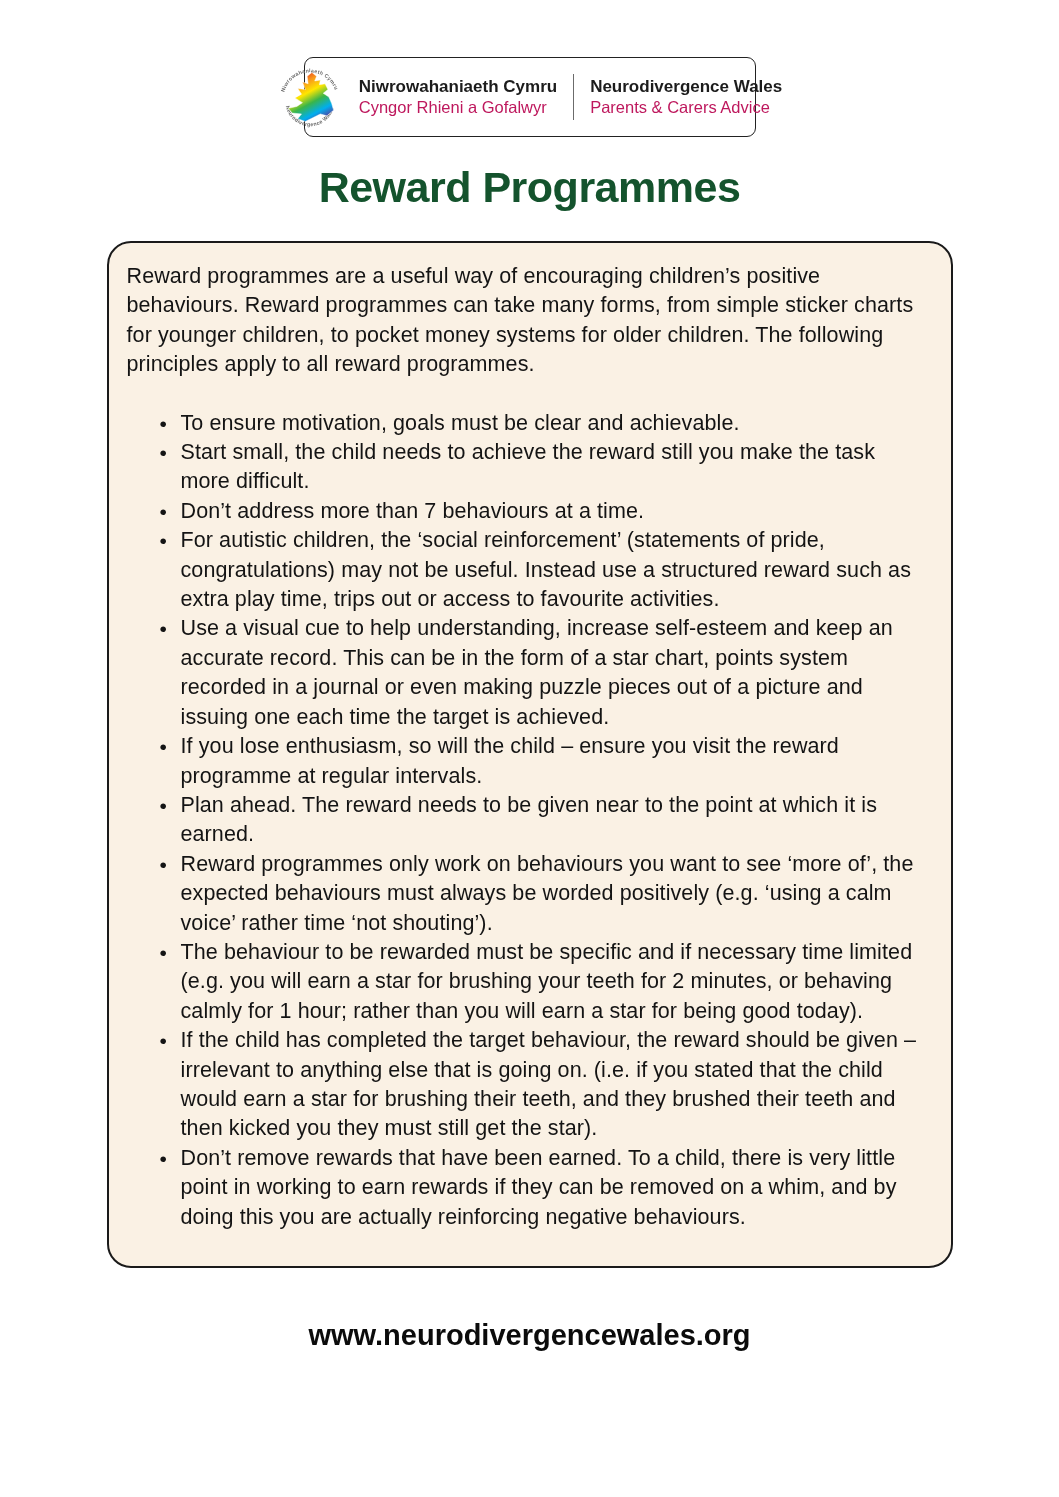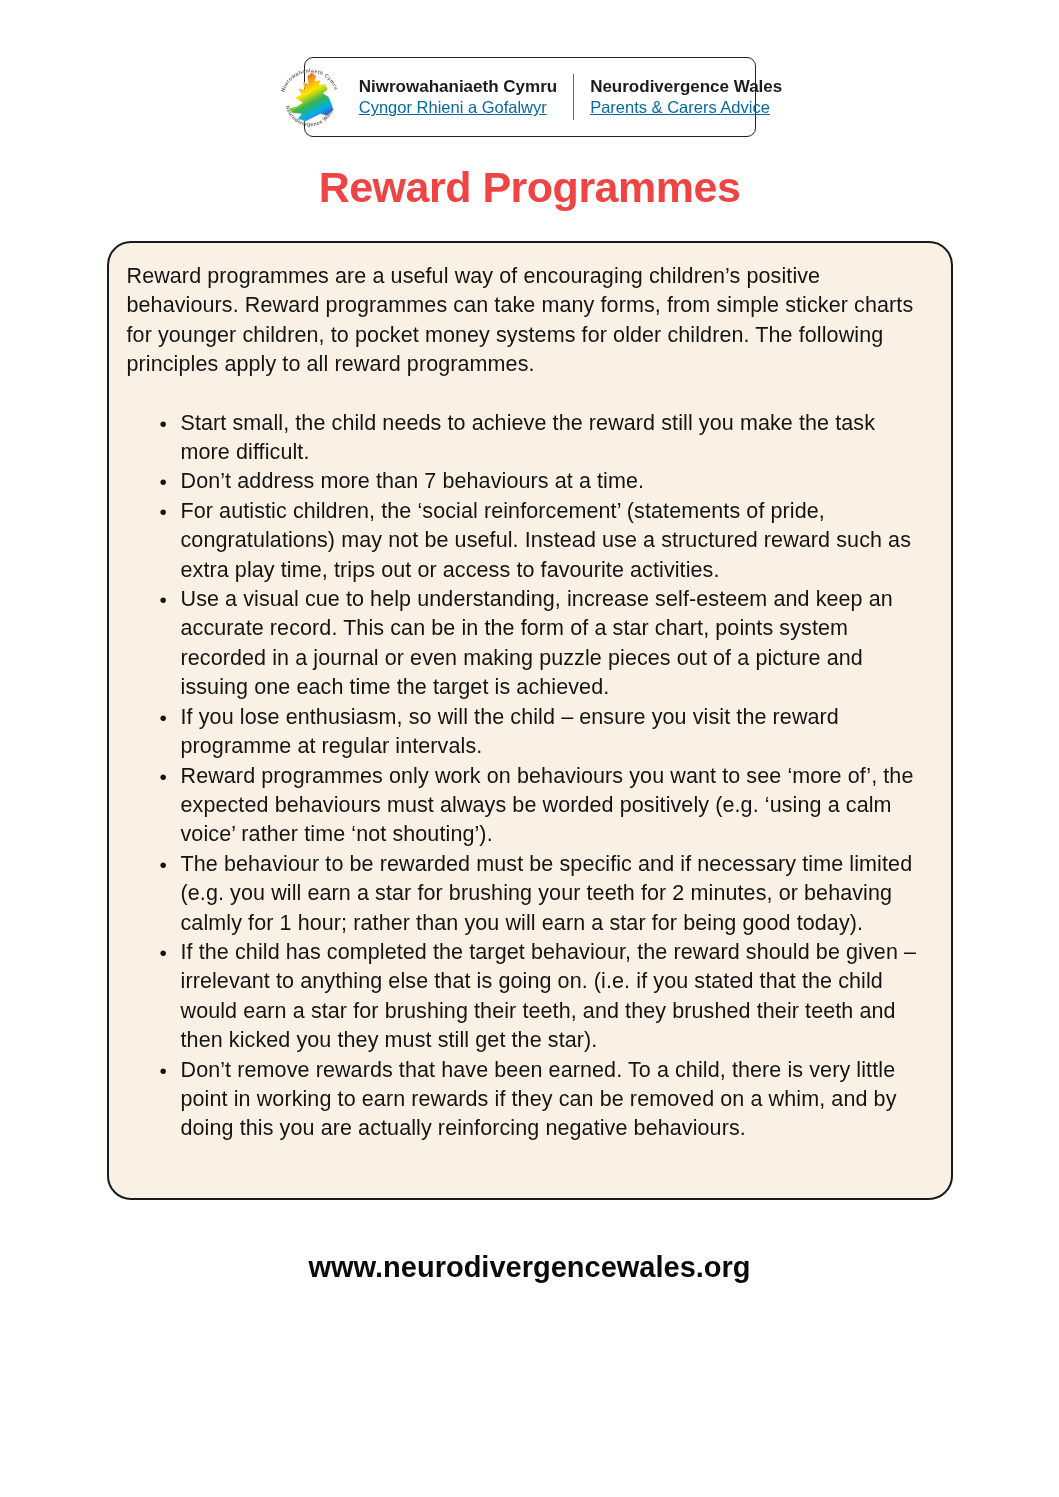--- a/index.html
+++ b/index.html
@@ -23,41 +23,41 @@
     background: #ffffff;
     display: flex;
     align-items: center;
     justify-content: center;
     gap: 16px;
     padding: 0 14px;
   }
   .logo-mark { width: 66px; height: 66px; flex: 0 0 auto; }
   .logo-col { display: flex; flex-direction: column; line-height: 1.25; }
   .logo-name   { font-size: 17px; font-weight: 700; color: #1c1c1c; white-space: nowrap; }
-  .logo-sub    { font-size: 16.5px; font-weight: 400; color: #0369a1; white-space: nowrap; text-decoration: underline; }
+  .logo-sub    { font-size: 16.5px; font-weight: 400; color: #be185d; white-space: nowrap; }
   .logo-divider { width: 1px; height: 46px; background: #6b6b6b; flex: 0 0 auto; }
 
   
   .page-title {
     margin-top: 26px;
     text-align: center;
     font-size: 43px;
     font-weight: 700;
     letter-spacing: -0.5px;
-    color: #ef4444;
+    color: #14532d;
   }
 
   
   .content-card {
     width: 846px;
     margin: 29px auto 0;
     background: #FAF1E4;
     border: 2.6px solid #1a1a1a;
     border-radius: 24px;
-    padding: 19px 22px 54px 18px;
+    padding: 19px 22px 34px 18px;
     font-size: 21.5px;
     line-height: 29.4px;
     color: #141414;
   }
   .intro { letter-spacing: 0.1px; }
   ul.points {
     list-style: none;
     margin-top: 29px;
     padding-left: 54px;
   }
@@ -122,25 +122,27 @@
     <span class="logo-name">Neurodivergence Wales</span>
     <span class="logo-sub">Parents &amp; Carers Advice</span>
   </div>
 </div>
 
 <h1 class="page-title">Reward Programmes</h1>
 
 <div class="content-card">
   <p class="intro">Reward programmes are a useful way of encouraging children’s positive behaviours. Reward programmes can take many forms, from simple sticker charts for younger children, to pocket money systems for older children. The following principles apply to all reward programmes.</p>
   <ul class="points">
+    <li>To ensure motivation, goals must be clear and achievable.</li>
     <li>Start small, the child needs to achieve the reward still you make the task more difficult.</li>
     <li>Don’t address more than 7 behaviours at a time.</li>
     <li>For autistic children, the ‘social reinforcement’ (statements of pride, congratulations) may not be useful. Instead use a structured reward such as extra play time, trips out or access to favourite activities.</li>
     <li>Use a visual cue to help understanding, increase self-esteem and keep an accurate record. This can be in the form of a star chart, points system recorded in a journal or even making puzzle pieces out of a picture and issuing one each time the target is achieved.</li>
     <li>If you lose enthusiasm, so will the child – ensure you visit the reward programme at regular intervals.</li>
+    <li>Plan ahead. The reward needs to be given near to the point at which it is earned.</li>
     <li>Reward programmes only work on behaviours you want to see ‘more of’, the expected behaviours must always be worded positively (e.g. ‘using a calm voice’ rather time ‘not shouting’).</li>
     <li>The behaviour to be rewarded must be specific and if necessary time limited (e.g. you will earn a star for brushing your teeth for 2 minutes, or behaving calmly for 1 hour; rather than you will earn a star for being good today).</li>
     <li>If the child has completed the target behaviour, the reward should be given – irrelevant to anything else that is going on. (i.e. if you stated that the child would earn a star for brushing their teeth, and they brushed their teeth and then kicked you they must still get the star).</li>
     <li>Don’t remove rewards that have been earned. To a child, there is very little point in working to earn rewards if they can be removed on a whim, and by doing this you are actually reinforcing negative behaviours.</li>
   </ul>
 </div>
 
 <div class="site-footer">www.neurodivergencewales.org</div>
 
 </body></html>

